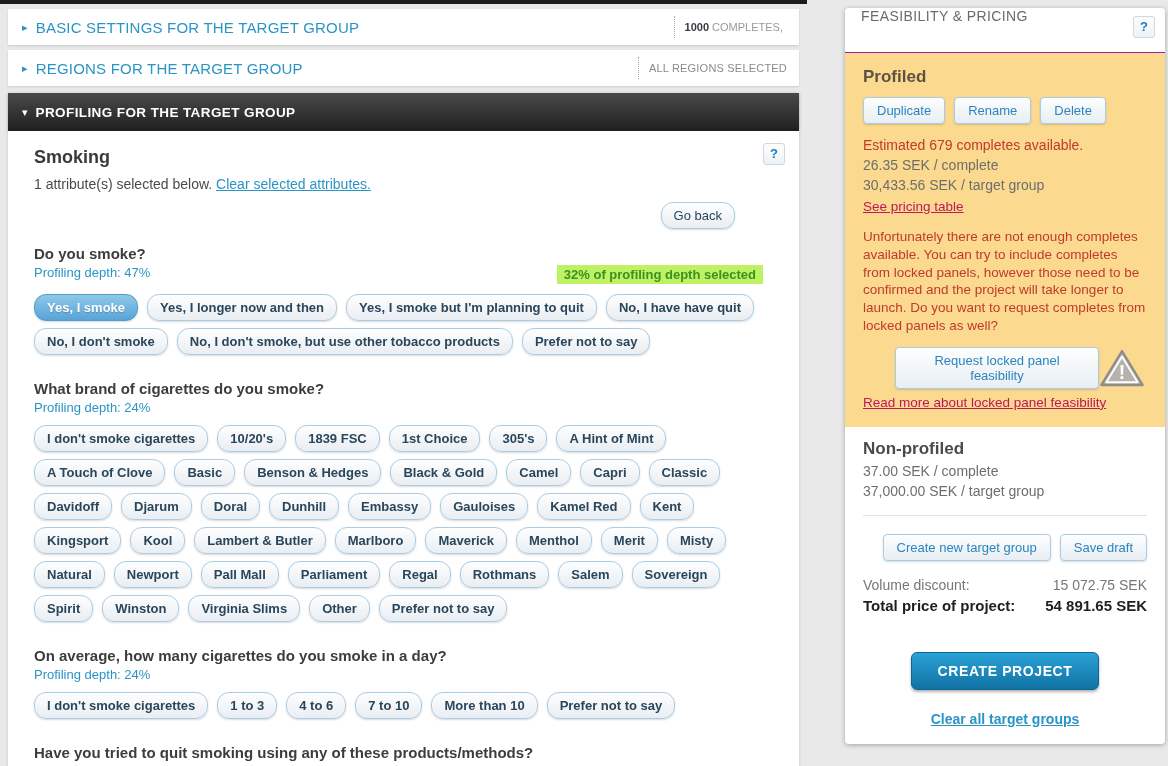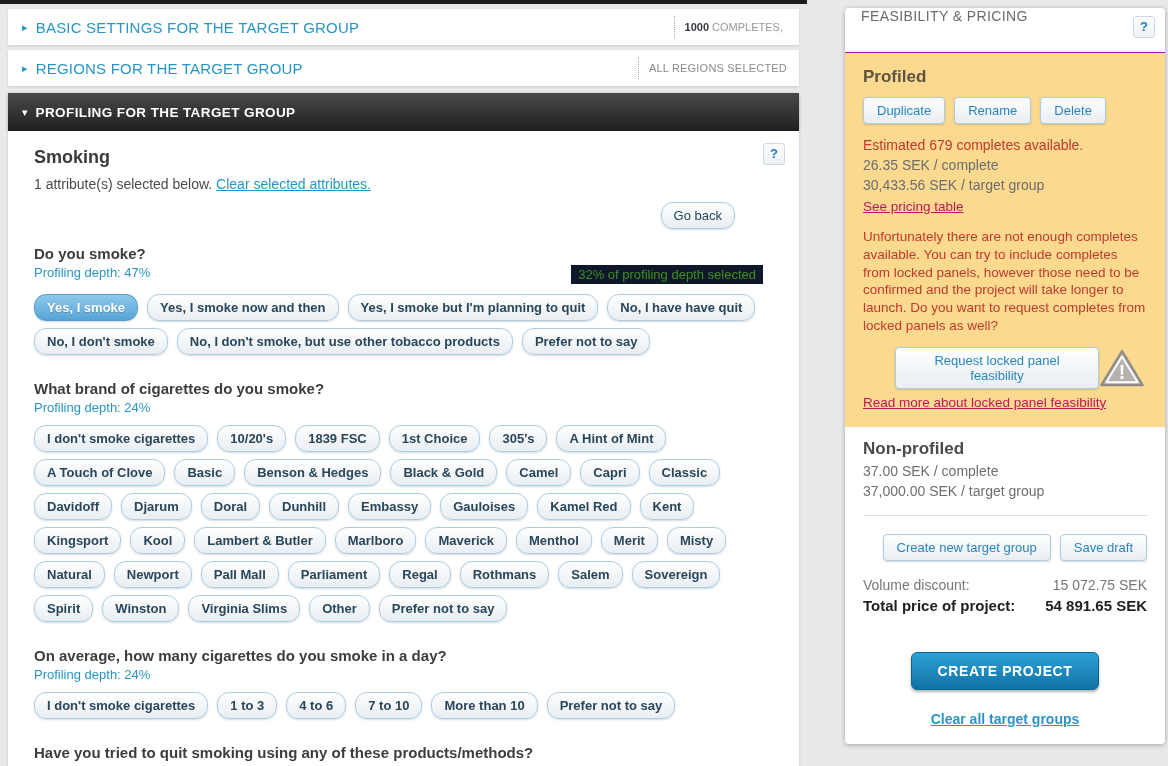--- a/index.html
+++ b/index.html
@@ -26,21 +26,21 @@
   .note-line { margin-top:8px; font-size:14px; color:#4a4a4a; }
   .link { color:#2a95c5; text-decoration:underline; cursor:pointer; }
   .help-btn { position:absolute; top:12px; right:14px; width:22px; height:22px; border-radius:3px;
     border:1px solid #ccd9e4; background:linear-gradient(#fdfdfd,#eef2f6); color:#1a7dc0;
     font-weight:bold; font-size:13px; text-align:center; line-height:20px; cursor:pointer; }
   .goback-row { display:flex; justify-content:flex-end; margin:10px 38px 0 0; }
   .question { margin-top:25px; }
   .q-text { font-size:15px; font-weight:bold; color:#3d3d3d; }
   .depth-row { display:flex; justify-content:space-between; align-items:flex-start; margin-top:3px; padding-right:10px; }
   .q-depth { font-size:13px; color:#2a95c5; }
-  .badge { background:#0f172a; color:#3f8f1f; font-size:13px; padding:2px 7px; }
+  .badge { background:#bef264; color:#3f8f1f; font-size:13px; padding:2px 7px;font-weight:bold; }
   .opts { display:flex; flex-wrap:wrap; gap:7px 9px; margin-top:10px; max-width:760px; }
   .opt { border:1px solid #a9cde6; border-radius:12px; background:linear-gradient(#fefefe,#e9eef3);
     color:#29465b; font-weight:bold; font-size:13px; padding:5px 12px; cursor:pointer;
     box-shadow:0 1px 2px rgba(0,0,0,0.15); font-family:inherit; }
   .opt.selected { background:linear-gradient(#8ec8ea,#58a4d7); border-color:#4f9ccc; color:#fff;
     text-shadow:0 1px 1px rgba(0,0,0,0.2); }
   .btn-blue { border:1px solid #a9cde6; border-radius:4px; background:linear-gradient(#fdfefe,#e8eef3);
     color:#2a84bf; font-size:13px; padding:5px 13px; cursor:pointer; box-shadow:0 1px 2px rgba(0,0,0,0.15); font-family:inherit; }
   .side-col { position:absolute; left:845px; top:8px; width:320px; background:#fff;
     border-radius:4px; box-shadow:0 1px 5px rgba(0,0,0,0.3); padding-bottom:16px; }
@@ -116,21 +116,21 @@
     </div>
 
     <div class="question" style="margin-top:16px;">
       <div class="q-text">Do you smoke?</div>
       <div class="depth-row">
         <span class="q-depth">Profiling depth: 47%</span>
         <span class="badge">32% of profiling depth selected</span>
       </div>
       <div class="opts">
           <button class="opt selected">Yes, I smoke</button>
-          <button class="opt">Yes, I smoke now and then</button>
+          <button class="opt">Yes, I longer now and then</button>
           <button class="opt">Yes, I smoke but I'm planning to quit</button>
           <button class="opt">No, I have have quit</button>
           <button class="opt">No, I don't smoke</button>
           <button class="opt">No, I don't smoke, but use other tobacco products</button>
           <button class="opt">Prefer not to say</button>
         </div>
     </div>
 
     <div class="question">
       <div class="q-text">What brand of cigarettes do you smoke?</div>

